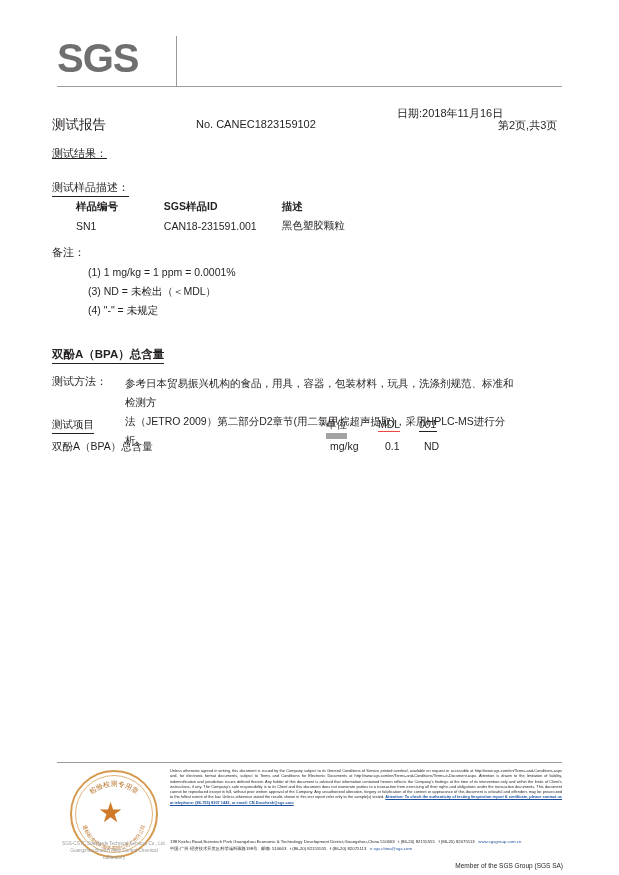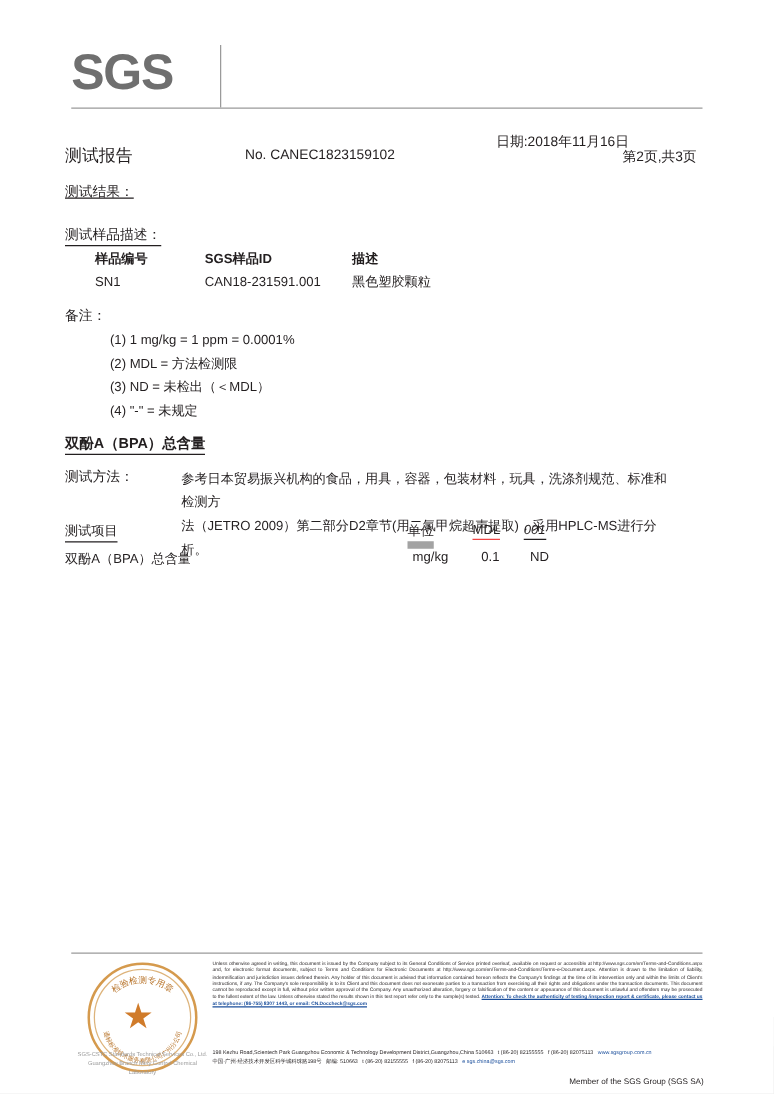--- a/index.html
+++ b/index.html
@@ -168,21 +168,20 @@
     color: #231f20;
   }
   .method-text {
     position: absolute;
     left: 125px;
     top: 374px;
     width: 390px;
     font-size: 10.5px;
     color: #231f20;
     line-height: 19px;
-    margin-left: 20px;
   }
 
   
   .res-hdr {
     position: absolute;
     top: 418px;
     font-size: 10.5px;
     color: #231f20;
   }
   .res-hdr-item   { left: 52px; border-bottom: 1px solid #231f20; padding-bottom: 1px; }
@@ -333,21 +332,20 @@
           <td class="cell-center">SN1</td>
           <td>CAN18-231591.001</td>
           <td>黑色塑胶颗粒</td>
         </tr>
       </tbody>
     </table>
 
     <div class="note-label">备注：</div>
     <div class="notes">
       <div>(1) 1 mg/kg = 1 ppm = 0.0001%</div>
-      <div>(2) MDL = 方法检测限</div>
       <div>(3) ND = 未检出（＜MDL）</div>
       <div>(4) "-" = 未规定</div>
     </div>
 
     <div class="section-title">双酚A（BPA）总含量</div>
     <div class="method-label">测试方法：</div>
     <div class="method-text">
       <div>参考日本贸易振兴机构的食品，用具，容器，包装材料，玩具，洗涤剂规范、标准和检测方</div>
       <div>法（JETRO 2009）第二部分D2章节(用二氯甲烷超声提取)，采用HPLC-MS进行分析。</div>
     </div>

